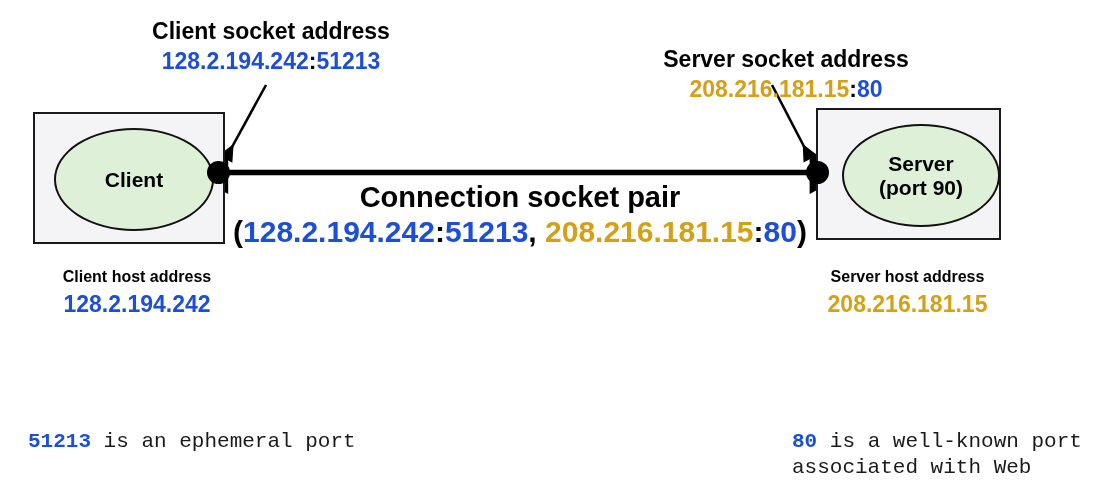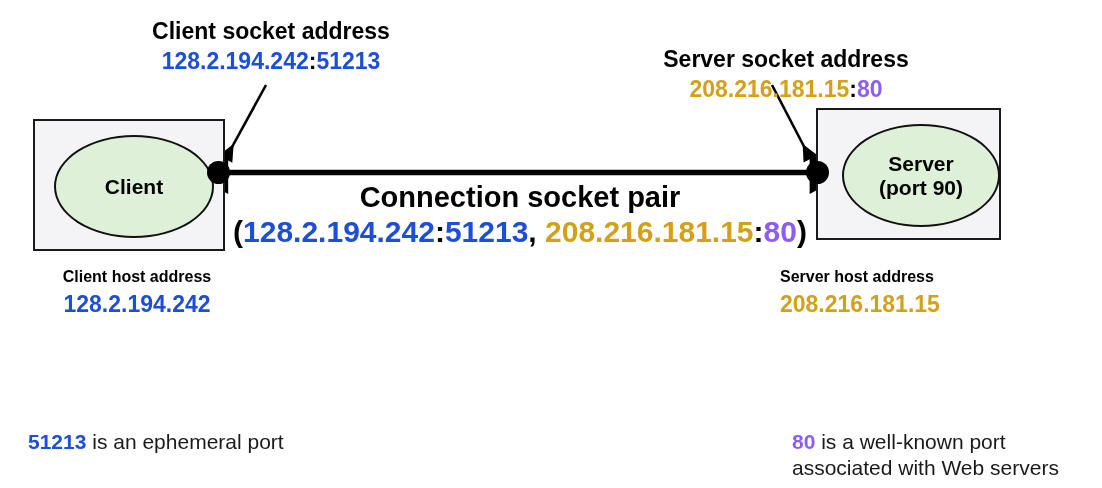--- a/index.html
+++ b/index.html
@@ -22,21 +22,21 @@
   
   .abs { position: absolute; }
 
   
   .host-box {
     position: absolute;
     background: #f4f4f6;
     border: 2px solid #1a1a1a;
     box-sizing: border-box;
   }
-  #client-box { left: 33px;  top: 119px; width: 192px; height: 132px; }
+  #client-box { left: 33px;  top: 112px; width: 192px; height: 132px; }
   #server-box { left: 816px; top: 108px; width: 185px; height: 132px; }
 
   .host-ellipse {
     position: absolute;
     border: 2.5px solid #111111;
     border-radius: 50%;
     background: #dff0d8;
     box-sizing: border-box;
     display: flex;
     flex-direction: column;
@@ -86,21 +86,21 @@
   .label-plain {
     font-weight: bold;
     font-size: 16px;
     color: #000000;
     white-space: nowrap;
   }
 
   .c-red    { color: #1d4ed8; }
   .c-green  { color: #1d4ed8; }
   .c-gold   { color: #d4a017; }
-  .c-purple { color: #8b5cf6; }
+  .c-purple { color: #1d4ed8; }
   .c-black  { color: #000000; }
 
   
   #conn-caption {
     position: absolute;
     left: 231px;
     top: 180px;
     width: 578px;
     text-align: center;
   }
@@ -117,30 +117,31 @@
     white-space: nowrap;
   }
 
   
   #client-socket-callout { left: 146px; top: 18px;  text-align: center; width: 250px; }
   #server-socket-callout { left: 660px; top: 18px;  text-align: center; width: 252px; margin-top: 28px; }
   .callout-addr { margin-top: 3px; }
 
   
   #client-host-caption { left: 18px;  top: 268px; text-align: center; width: 238px; }
-  #server-host-caption { left: 780px; top: 268px; width: 255px; }
+  #server-host-caption { left: 780px; top: 268px; text-align: center; width: 255px; }
   .host-caption-addr { margin-top: 5px; }
 
   
   .note {
     position: absolute;
     font-size: 21px;
     color: #1a1a1a;
     line-height: 1.25;
     font-weight: normal;
+    font-family: Liberation Mono, monospace;
   }
   #note-ephemeral  { left: 28px;  top: 429px; width: 420px; }
   #note-wellknown  { left: 792px; top: 429px; width: 320px; }
   .note b { font-weight: bold; }
 </style>
 </head>
 <body>
 
 <div id="canvas">
 

